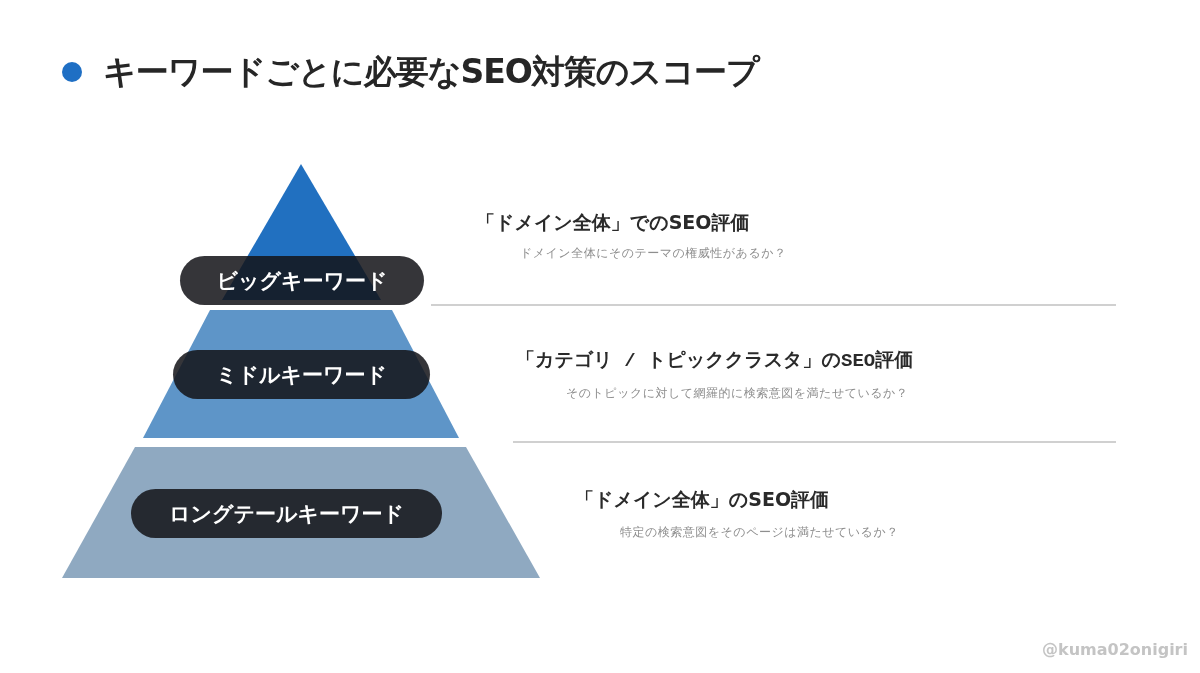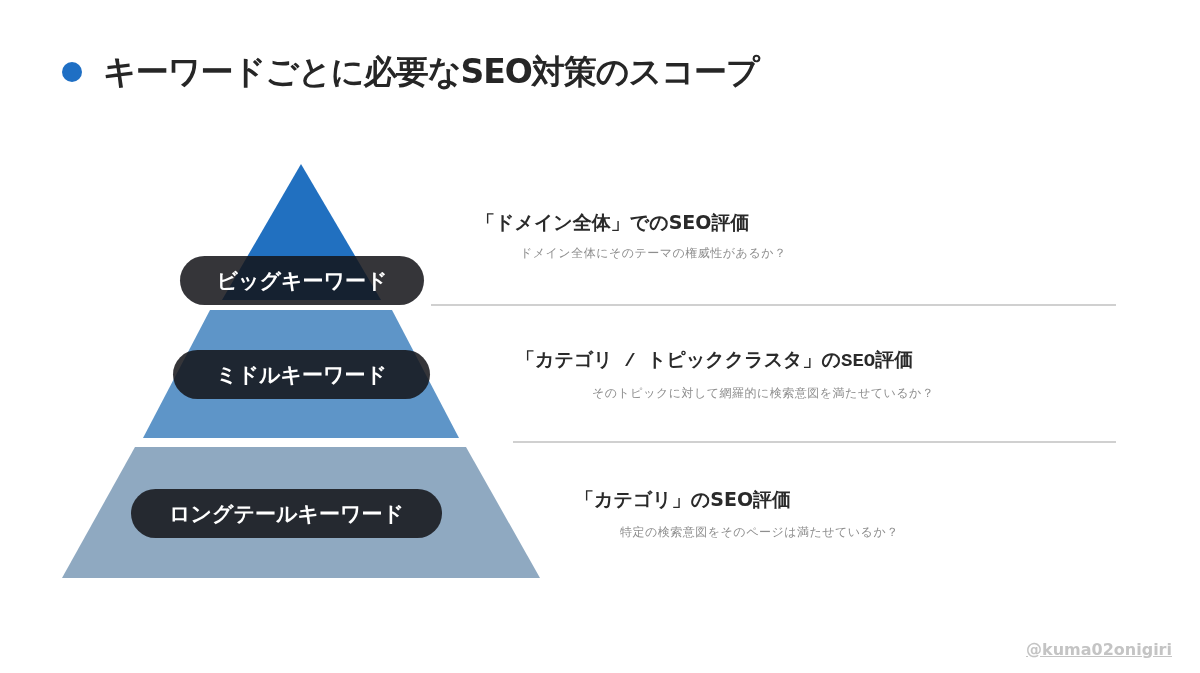--- a/index.html
+++ b/index.html
@@ -30,22 +30,22 @@
       white-space: nowrap; line-height: 24px;
     }
     .sub {
       position: absolute; font-size: 12px; color: #8e8e8e;
       white-space: nowrap; line-height: 22px; letter-spacing: 0.5px;
     }
     .divider {
       position: absolute; height: 2px; background: #d0d0d0;
     }
     .credit {
-      position: absolute; right: 28px; top: 640px; font-size: 16px; font-weight: bold;
-      color: #c4c4c4; white-space: nowrap; text-decoration: underline;
+      position: absolute; right: 12px; top: 640px; font-size: 16px; font-weight: bold;
+      color: #c4c4c4; white-space: nowrap;
     }
   </style>
 </head>
 <body>
 
 <div class="bullet" style="background:#1f6fc4;"></div>
 <div class="title">キーワードごとに必要なSEO対策のスコープ</div>
 
 <svg class="pyramid" viewBox="0 0 600 600">
   <polygon points="301,164 381,300 222,300" fill="#2170c0"></polygon>
@@ -56,20 +56,20 @@
 <div class="pill" style="left:180px; top:216px; width:244px;margin-top:40px;">ビッグキーワード</div>
 <div class="pill" style="left:173px; top:350px; width:257px;text-align:right;">ミドルキーワード</div>
 <div class="pill" style="left:131px; top:489px; width:311px;">ロングテールキーワード</div>
 
 <div class="heading" style="left:476px; top:210px;">「ドメイン全体」でのSEO評価</div>
 <div class="sub" style="left:520px; top:242px;">ドメイン全体にそのテーマの権威性があるか？</div>
 
 <div class="divider" style="left:431px; top:304px; width:685px;"></div>
 
 <div class="heading" style="left:516px; top:349px;font-family:Liberation Mono, monospace;">「カテゴリ / トピッククラスタ」のSEO評価</div>
-<div class="sub" style="left:592px; top:382px;">そのトピックに対して網羅的に検索意図を満たせているか？</div>
+<div class="sub" style="left:566px; top:382px;">そのトピックに対して網羅的に検索意図を満たせているか？</div>
 
 <div class="divider" style="left:513px; top:441px; width:603px;"></div>
 
-<div class="heading" style="left:575px; top:487px;">「カテゴリ」のSEO評価</div>
+<div class="heading" style="left:575px; top:487px;">「ドメイン全体」のSEO評価</div>
 <div class="sub" style="left:620px; top:521px;">特定の検索意図をそのページは満たせているか？</div>
 
 <div class="credit">@kuma02onigiri</div>
 
 </body></html>

